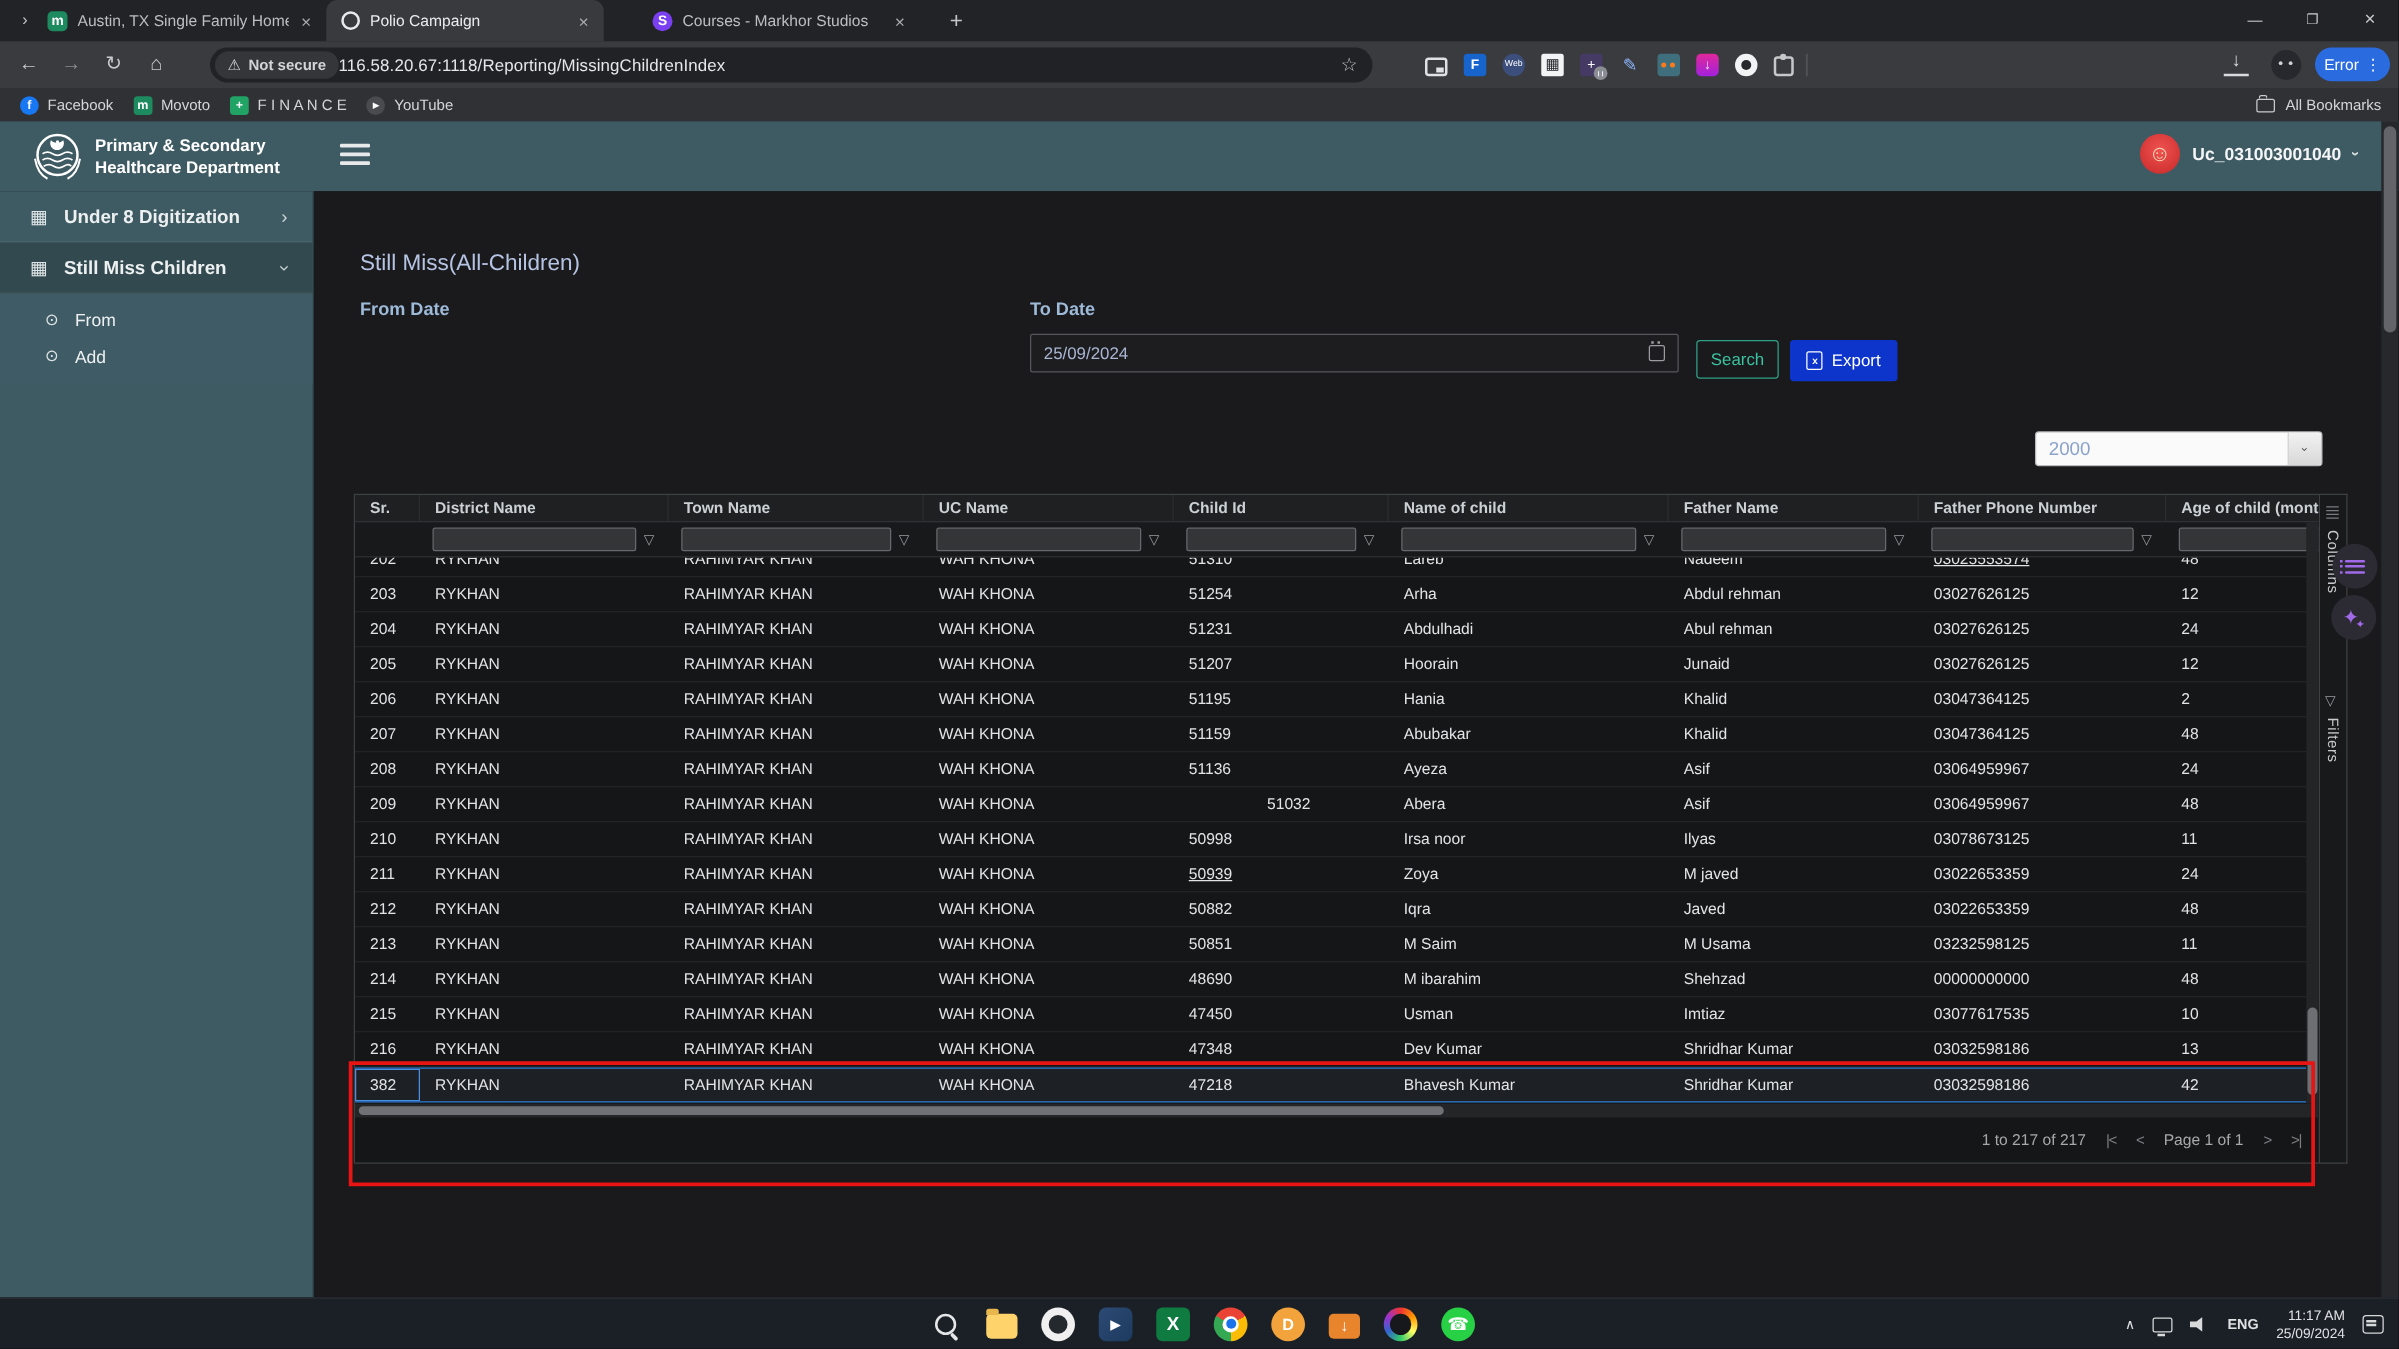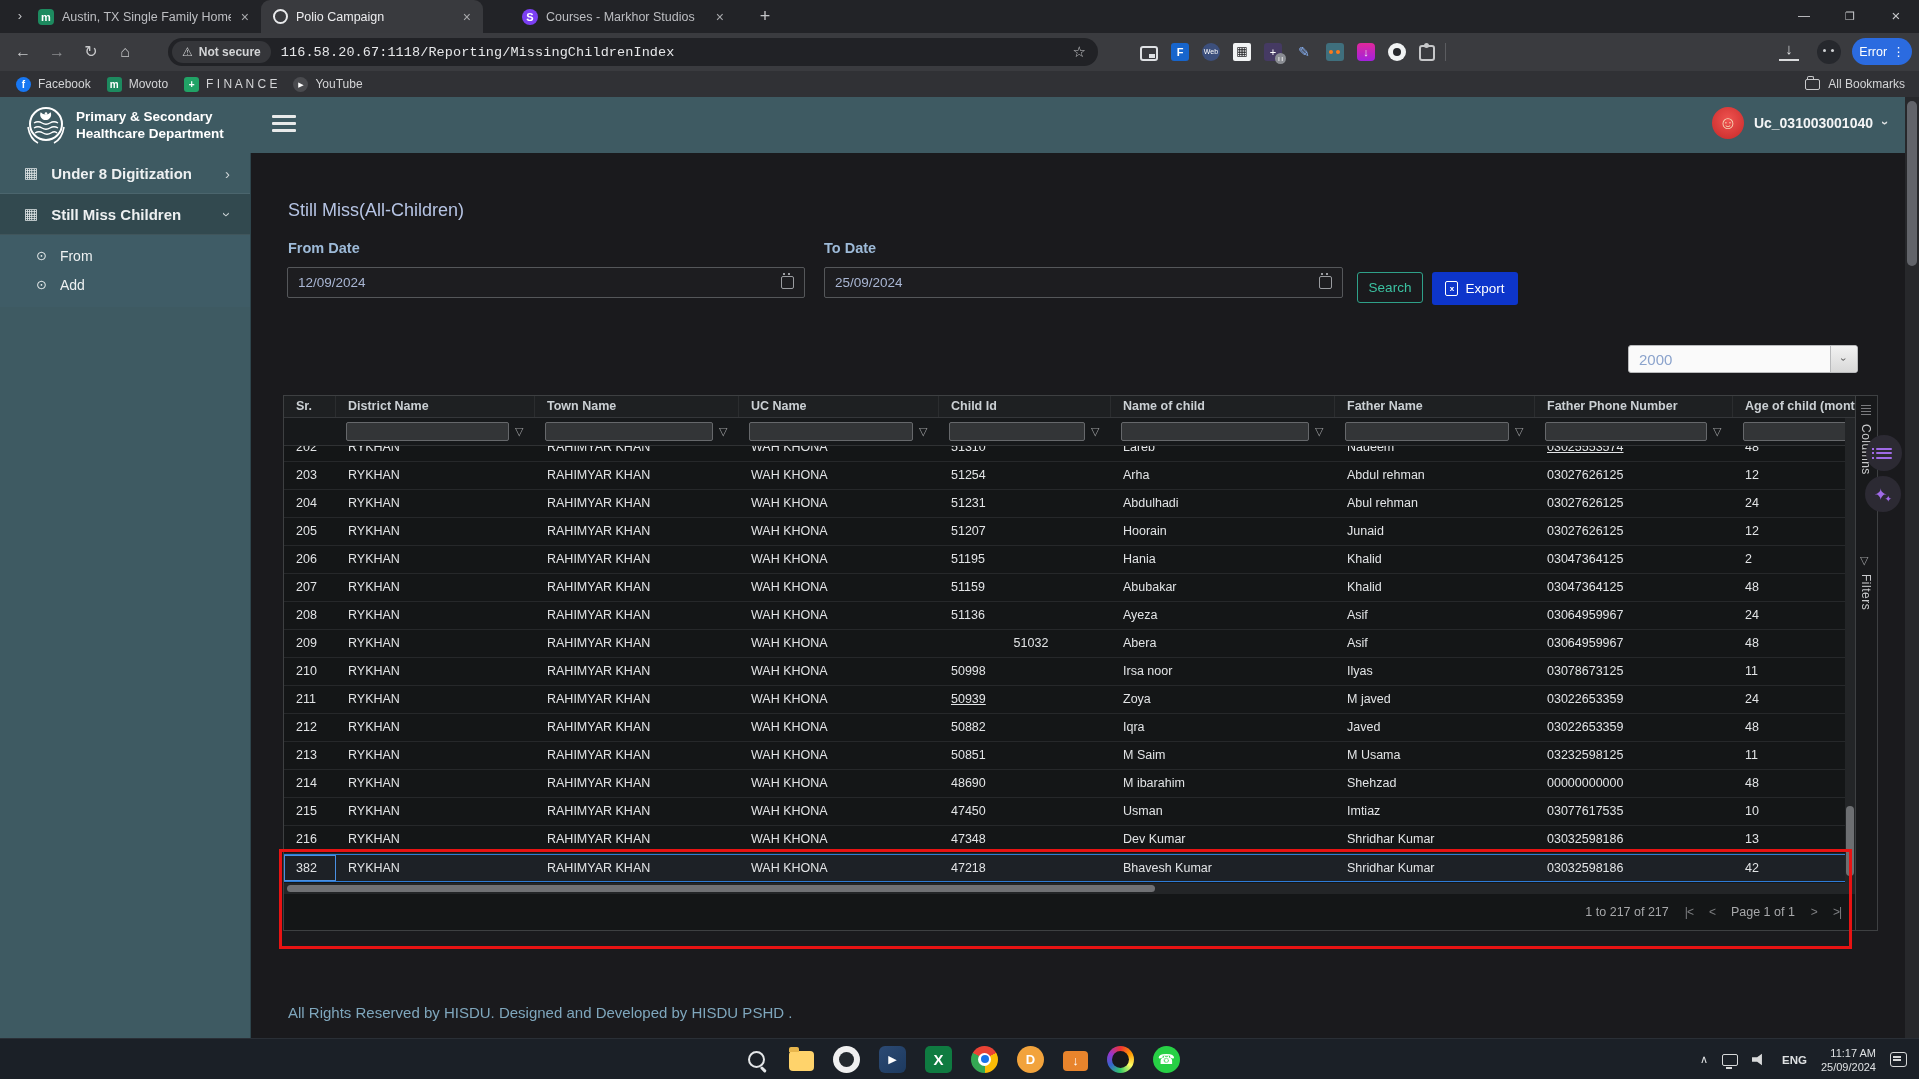--- a/index.html
+++ b/index.html
@@ -24,21 +24,21 @@
   .newtab{position:absolute;left:752px;top:4px;color:#c4c5c8;font-size:18px;width:26px;height:26px;text-align:center;line-height:25px;}
   .winctl{position:absolute;top:0;height:33px;width:46px;color:#c9cacd;text-align:center;line-height:32px;font-size:12px;}
 
   .toolbar{position:absolute;left:0;top:33px;width:1919px;height:38px;background:#3a3b3f;}
   .navbtn{position:absolute;top:6px;width:26px;height:26px;color:#c7c8ca;font-size:16px;text-align:center;line-height:26px;}
   .omnibox{position:absolute;left:168px;top:5px;width:930px;height:28px;border-radius:14px;background:#212226;
       display:flex;align-items:center;color:#e6e7e9;}
   .warnchip{display:flex;align-items:center;gap:6px;background:#35363a;border-radius:12px;height:22px;
       margin-left:4px;padding:0 10px;color:#d3d4d6;font-size:12px;font-weight:bold;}
   .warnchip .tri{color:#d3d4d6;font-size:12px;}
-  .omni-url{margin-left:10px;font-size:13.5px;letter-spacing:.1px;font-family:Liberation Mono, monospace;}
+  .omni-url{font-size:13.5px;letter-spacing:.1px;}
   .omni-star{margin-left:auto;margin-right:12px;color:#c6c7c9;font-size:15px;}
   #extensions{position:absolute;left:1140px;top:5px;display:flex;gap:13px;align-items:center;height:28px;}
   .ext{width:18px;height:18px;display:inline-block;position:relative;text-align:center;line-height:18px;font-size:11px;color:#e8eaed;}
   .ext.pip{border:2px solid #dfe1e4;border-radius:3px;width:14px;height:11px;margin-top:2px;}
   .ext.pip::after{content:"";position:absolute;right:1px;bottom:1px;width:6px;height:4px;background:#dfe1e4;}
   .ext.flag{background:#1765cc;border-radius:3px;font-weight:bold;color:#fff;}
   .ext.web{background:#3c4f7c;border-radius:50%;font-size:7px;line-height:18px;color:#fff;}
   .ext.qr{background:#f1f3f4;border-radius:2px;color:#202124;font-size:12px;line-height:17px;}
   .ext.paused{background:#453a63;border-radius:3px;color:#fff;}
   .ext.paused::after{content:"❙❙";position:absolute;right:-4px;bottom:-3px;width:11px;height:11px;border-radius:50%;
@@ -336,24 +336,20 @@
     </div>
   </div>
 
   <div class="content-bg"></div>
 
   <div class="page-title">Still Miss(All-Children)</div>
 
   <div class="datelabel" style="left:288px;">From Date</div>
   <div class="datelabel" style="left:824px;">To Date</div>
 
-  <div class="dateinput" style="left:287px;width:518px;">
-    <span>12/09/2024</span>
-    <span class="calicon"></span>
-  </div>
   <div class="dateinput" style="left:824px;width:519px;">
     <span>25/09/2024</span>
     <span class="calicon"></span>
   </div>
 
   <div class="btn-search">
     <span>Search</span>
   </div>
   <div class="btn-export">
     <span class="xlicon">x</span>
@@ -622,21 +618,20 @@
     <span class="lines">
         <i></i>
         <i></i>
         <i></i>
       </span>
   </div>
   <div class="bubble spark" style="left:1865px;top:476px;">✦<span style="font-size:9px;margin-left:-3px;margin-top:10px;">✦</span></div>
 
   <div class="redbox"></div>
 
-  <div class="footer">All Rights Reserved by HISDU. Designed and Developed by HISDU PSHD .</div>
 
   <div class="page-scrollbar">
       <div class="thumb"></div>
     </div>
 
   <div class="taskbar">
     <div class="tb-icons" id="tbicons">
         <span class="tb start">
           <i></i>
           <i></i>

